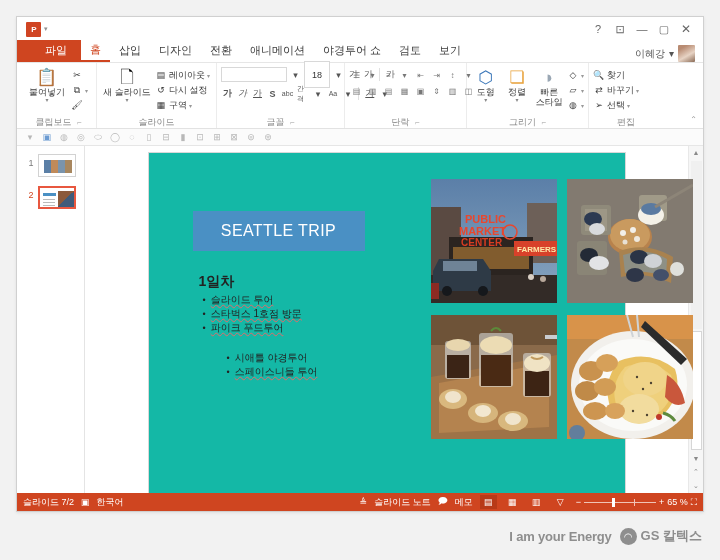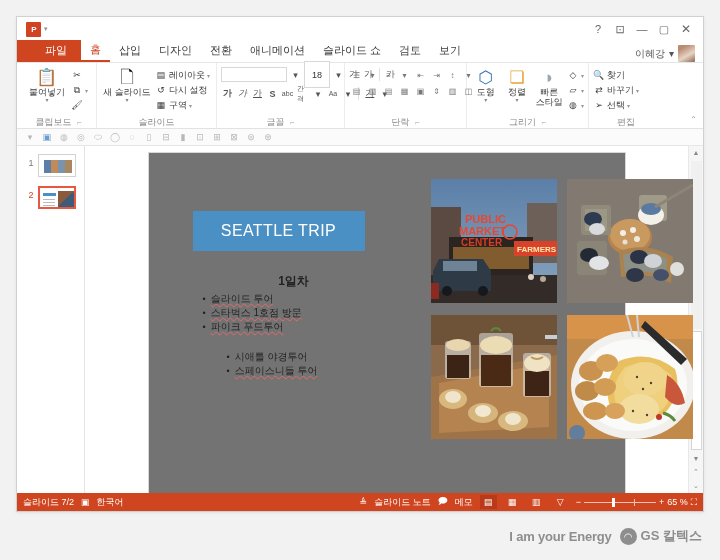--- a/index.html
+++ b/index.html
@@ -174,33 +174,33 @@
     width: 38px; height: 23px; background: #fff;
     border: 1px solid #d2d2d2; position: relative; overflow: hidden;
   }
   .thumb.sel { border: 2px solid #e8573f; }
   .slidearea {
     flex: 1; background: #ffffff; display: flex;
     align-items: flex-start; justify-content: center;
     padding-top: 6px; position: relative;
   }
   .slide {
-    width: 478px; height: 342px; background: #737373;
+    width: 478px; height: 342px; background: #14b8a6;
     border: 1px solid #d8d8d8; position: relative;
   }
 
   .title-box {
     position: absolute; left: 44px; top: 58px;
     width: 172px; height: 40px; background: #4a90c4;
     display: flex; align-items: center; justify-content: center;
   }
   .title-box span { color: #fff; font-size: 16px; letter-spacing: 0.4px; }
 
   .body-text { position: absolute; left: 50px; top: 120px; width: 190px; }
-  .day-head { font-size: 12px; font-weight: bold; color: #222; margin-bottom: 2px; text-align: center; }
+  .day-head { font-size: 14px; font-weight: bold; color: #222; margin-bottom: 2px; }
   .bullet-li {
     font-size: 10px; color: #222; display: flex; gap: 5px;
     line-height: 14px; padding-left: 4px;
   }
   .bullet-li .dot { font-size: 9px; }
   .sq-under { text-decoration: underline; text-decoration-color: #e06a6a;
               text-decoration-style: wavy; text-underline-offset: 1px; }
   .day2 { margin-top: 16px; padding-left: 24px; }
 
   .photo {
@@ -282,21 +282,21 @@
     </div>
   </div>
 
   <div class="tabbar">
     <div class="tab file">파일</div>
     <div class="tab active">홈</div>
     <div class="tab">삽입</div>
     <div class="tab">디자인</div>
     <div class="tab">전환</div>
     <div class="tab">애니메이션</div>
-    <div class="tab">슬라이드 쇼</div>
+    <div class="tab">야경투어 쇼</div>
     <div class="tab">검토</div>
     <div class="tab">보기</div>
     <div class="user-area">
       <span class="user-name">이혜강</span>
       <span class="user-name">▾</span>
       <div class="avatar"></div>
     </div>
   </div>
 
   <div class="ribbon">

